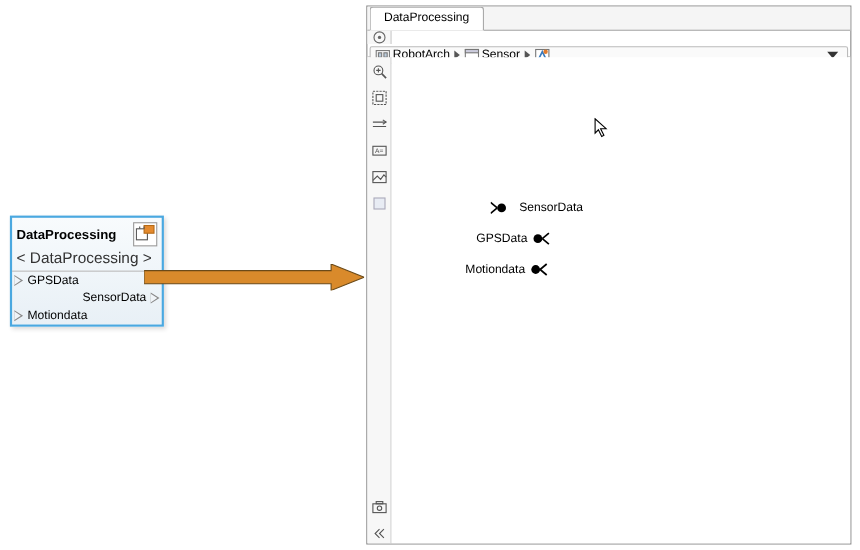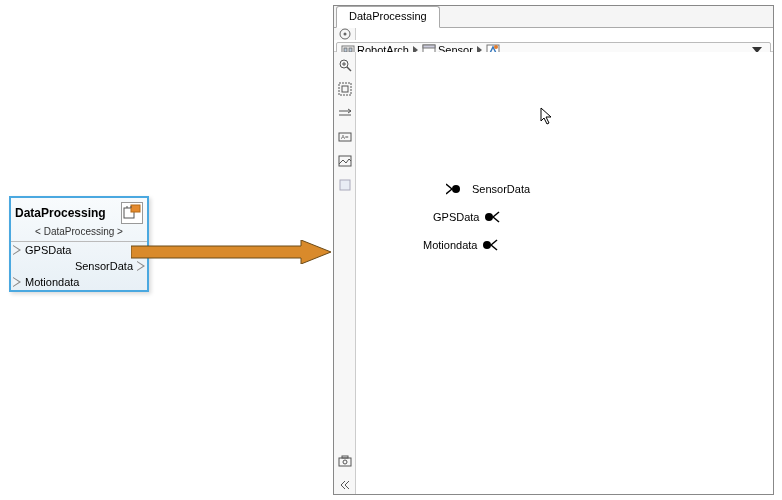--- a/index.html
+++ b/index.html
@@ -40,24 +40,23 @@
     width: 22px;
     height: 22px;
     background: #fff;
     border: 1px solid #999;
     display: flex;
     align-items: center;
     justify-content: center;
     position: relative;
   }
   .component-subtitle {
-    font-size: 10px;
+    font-size: 14px;
     padding: 0 4px 4px 4px;
     color: #333;
-    text-align: center;
   }
   .component-hr {
     border: none;
     border-top: 1px solid #bbb;
   }
   .port-row {
     display: flex;
     align-items: center;
     padding: 2px 2px;
     position: relative;

